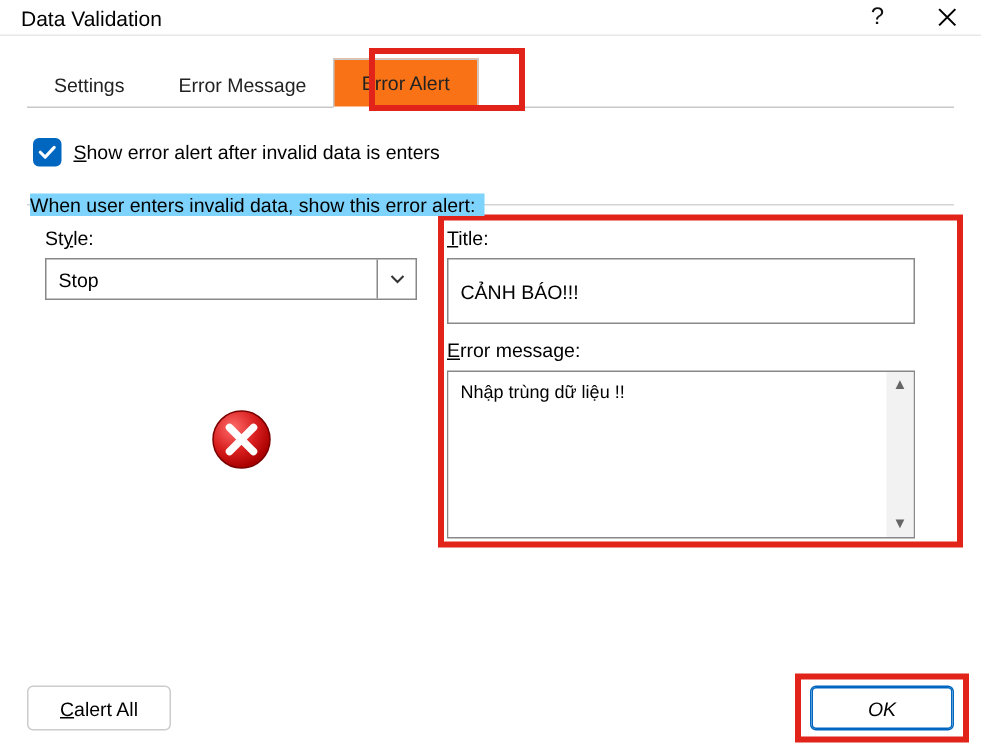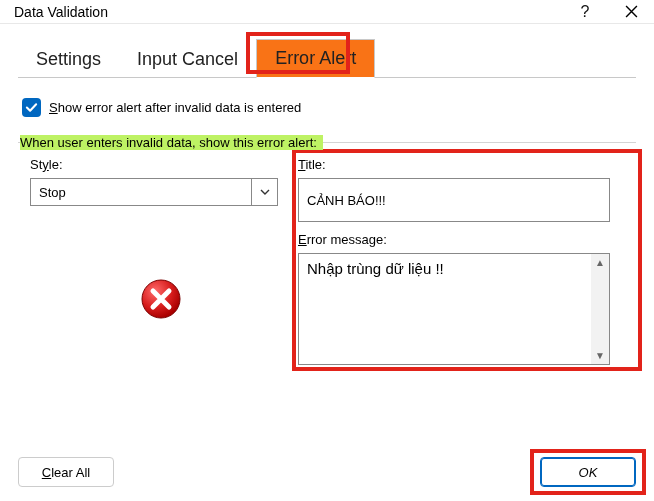--- a/index.html
+++ b/index.html
@@ -40,21 +40,21 @@
     position: relative;
   }
   .tabs {
     display: flex;
     align-items: flex-end;
     border-bottom: 1px solid #c8c8c8;
     position: relative;
   }
   .tab {
     padding: 8px 18px;
-    font-size: 18px;
+    font-size: 13px;
     color: #222;
     background: transparent;
     position: relative;
     top: 1px;
   }
   .tab.active {
     border: 1px solid #c8c8c8;
     border-bottom: 1px solid #fff;
     background: #f97316;
   }
@@ -72,21 +72,21 @@
   .chk {
     width: 19px; height: 19px;
     border-radius: 4px;
     background: #0067c0;
     display: flex; align-items: center; justify-content: center;
   }
   .chk svg { width: 13px; height: 13px; }
   .underline { text-decoration: underline; }
   .fieldset-label {
     margin: 0 0 0 2px;
-    background: #bef264;
+    background: #7dd3fc;
     position: relative;
     z-index: 2;
     padding-right: 6px;
     display: inline-block;
   }
   .fieldset-line {
     height: 1px;
     background: #d4d4d4;
     margin-top: -8px;
     margin-left: 0;
@@ -148,21 +148,21 @@
     width: 312px;
     height: 112px;
     border: 1px solid #888;
     display: flex;
   }
   .txt-area {
     flex: 1;
     border: none;
     padding: 6px 8px;
     font-family: inherit;
-    font-size: 15px;
+    font-size: 12px;
     resize: none;
     outline: none;
   }
   .sbar {
     width: 18px;
     background: #f2f2f2;
     display: flex;
     flex-direction: column;
     justify-content: space-between;
     align-items: center;
@@ -216,32 +216,32 @@
   <div class="btn">
     <svg viewBox="0 0 12 12" width="13" height="13">
         <path d="M1 1 L11 11 M11 1 L1 11" stroke="#000" stroke-width="1.3" fill="none"></path>
       </svg>
   </div>
 </div>
 
 <div class="content">
   <div class="tabs">
     <div class="tab">Settings</div>
-    <div class="tab">Input Cancel</div>
+    <div class="tab">Error Message</div>
     <div class="tab active">Error Alert</div>
     <div class="hl-tab" style="left:228px; top:-6px; width:104px; height:42px;"></div>
   </div>
 
   <div class="checkbox-row">
     <div class="chk">
       <svg viewBox="0 0 14 14">
           <path d="M2 7 L5.5 10.5 L12 3.5" stroke="#fff" stroke-width="2.2" fill="none" stroke-linecap="round" stroke-linejoin="round"></path>
         </svg>
     </div>
-    <span><span class="underline">S</span><span>how error alert after invalid data is entered</span></span>
+    <span><span class="underline">S</span><span>how error alert after invalid data is enters</span></span>
   </div>
 
   <div>
     <span class="fieldset-label">When user enters invalid data, show this error alert:</span>
     <div class="fieldset-line"></div>
   </div>
 
   <div class="form-area">
     <div class="left-col">
       <span class="lbl"><span>St</span><span class="underline">y</span><span>le:</span></span>
@@ -280,19 +280,19 @@
           <div class="tri">▼</div>
         </div>
       </div>
     </div>
   </div>
 </div>
 
 <div class="btn-row">
   <button class="push-btn">
       <span class="underline">C</span>
-      <span>lear All</span>
+      <span>alert All</span>
     </button>
   <div class="ok-wrap">
     <div class="ok-hl"></div>
     <button class="push-btn">OK</button>
   </div>
 </div>
 
 </body></html>

